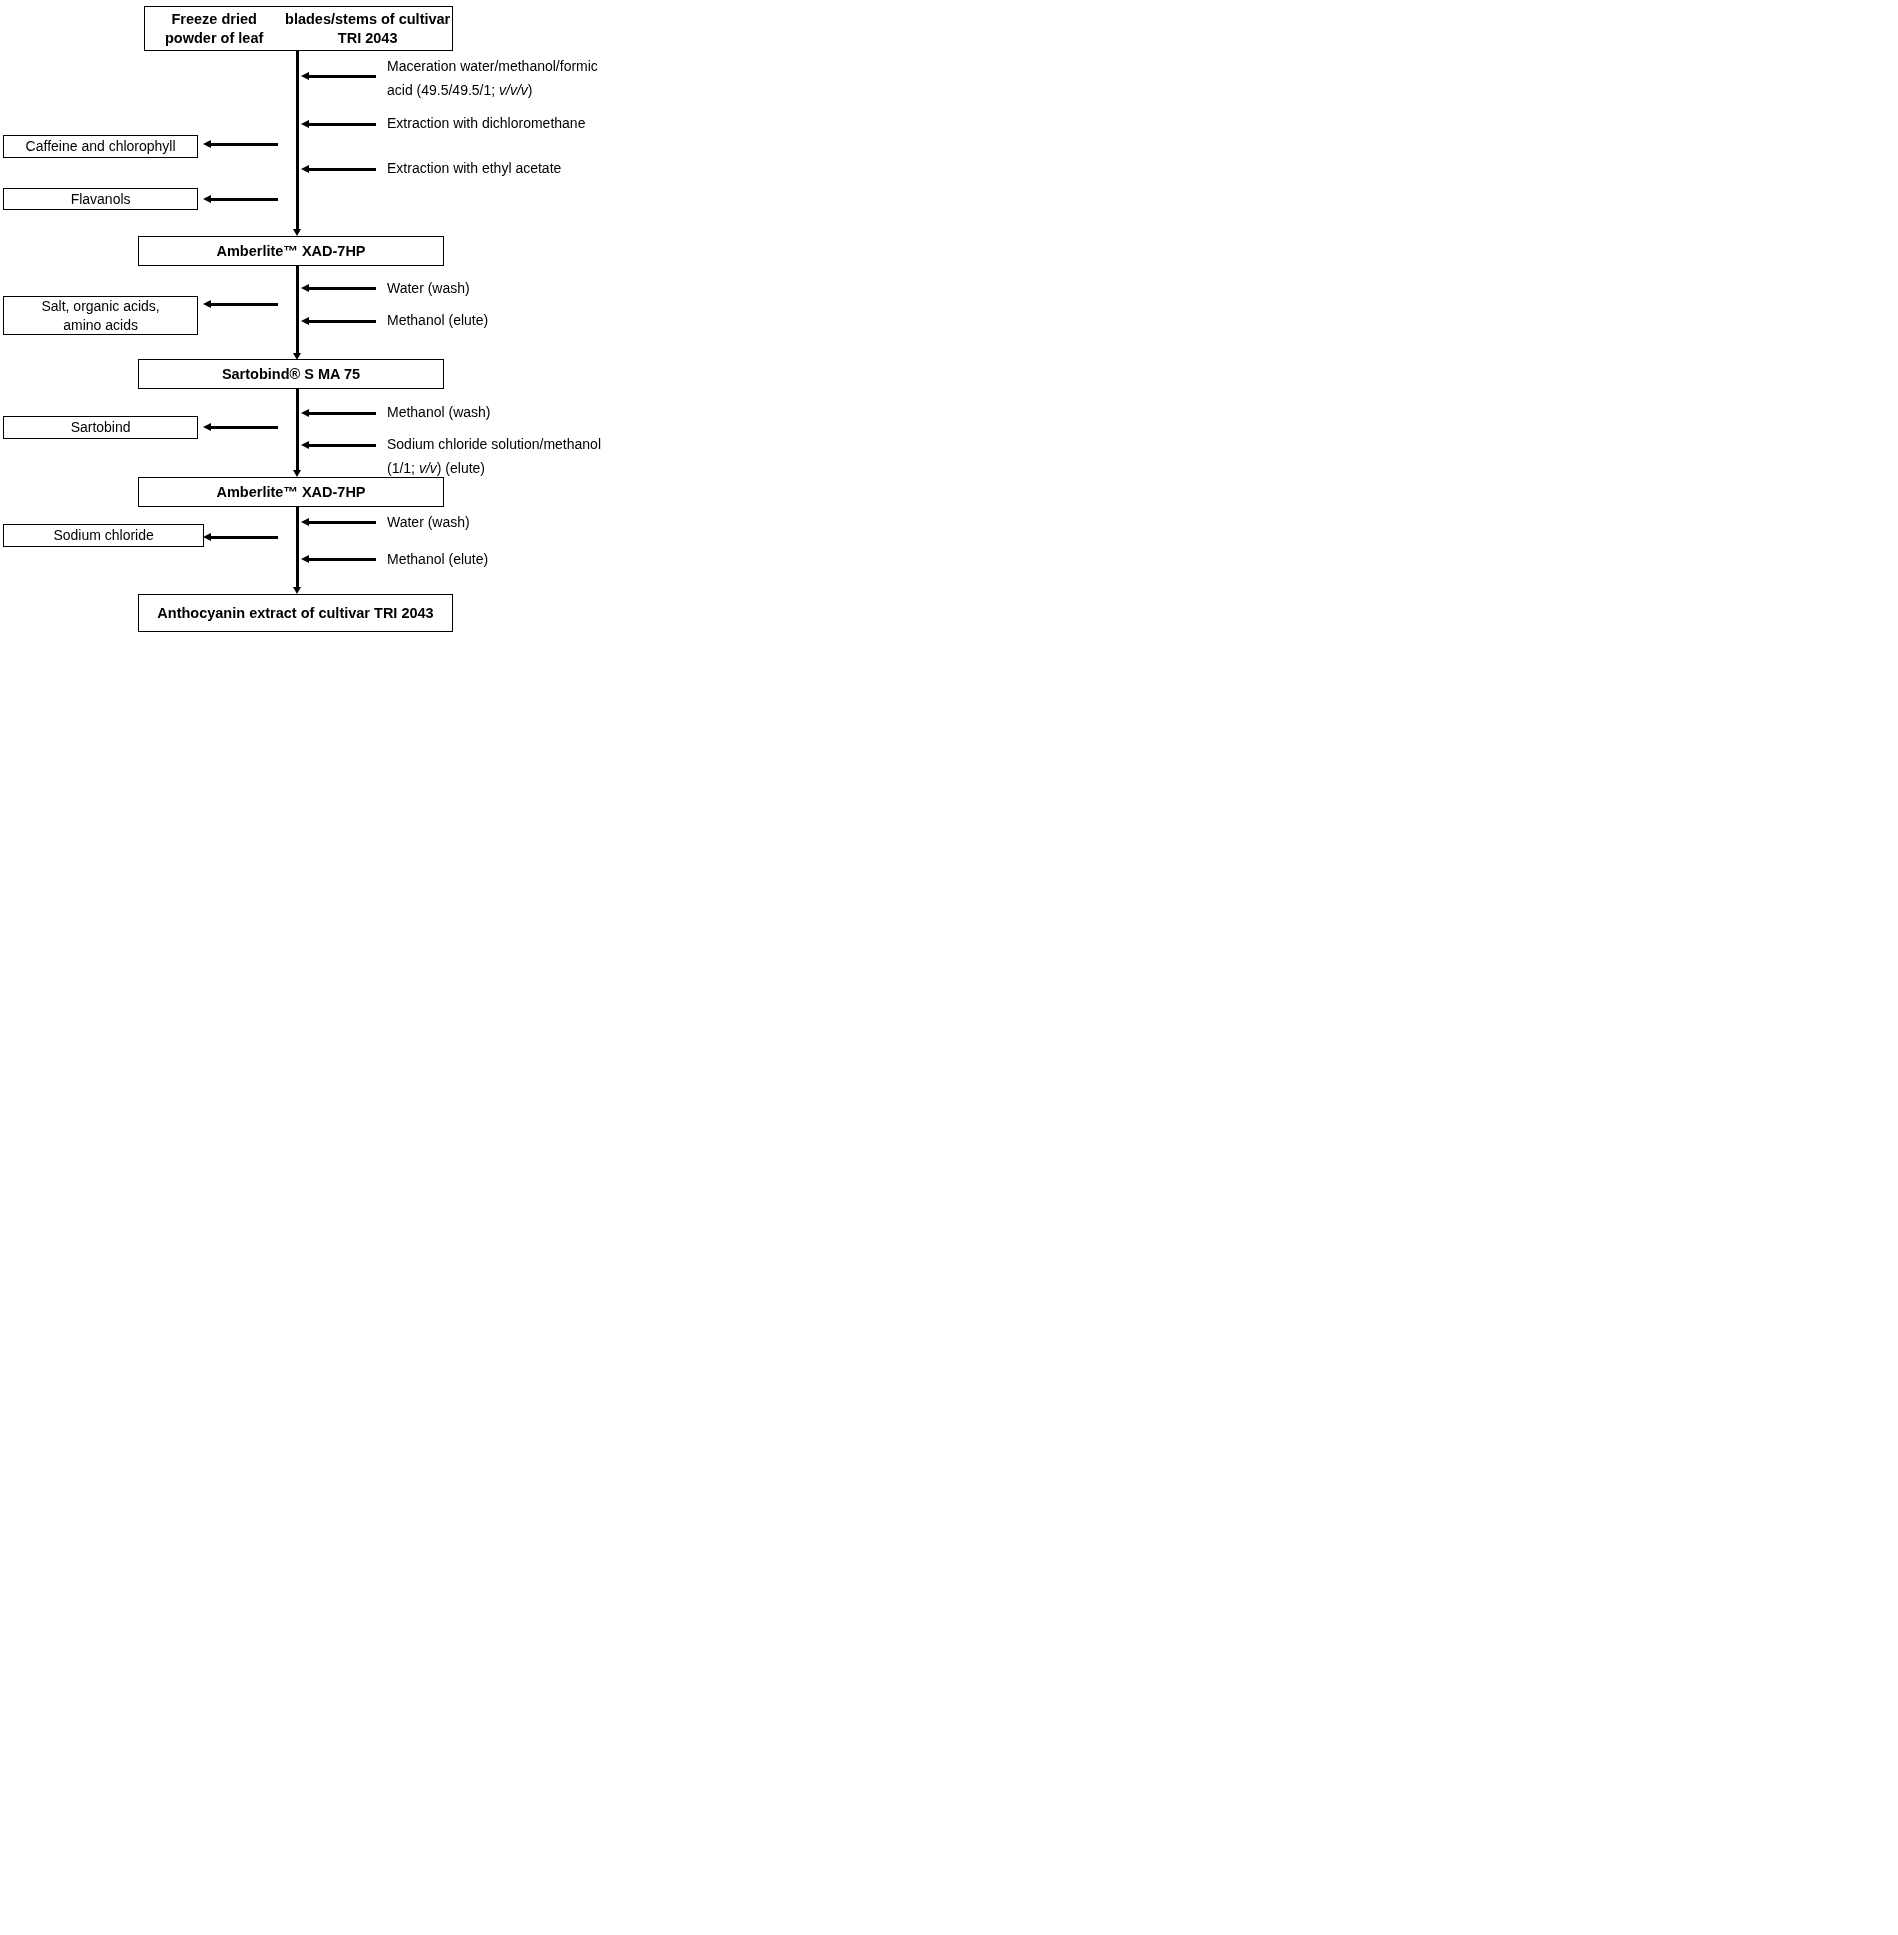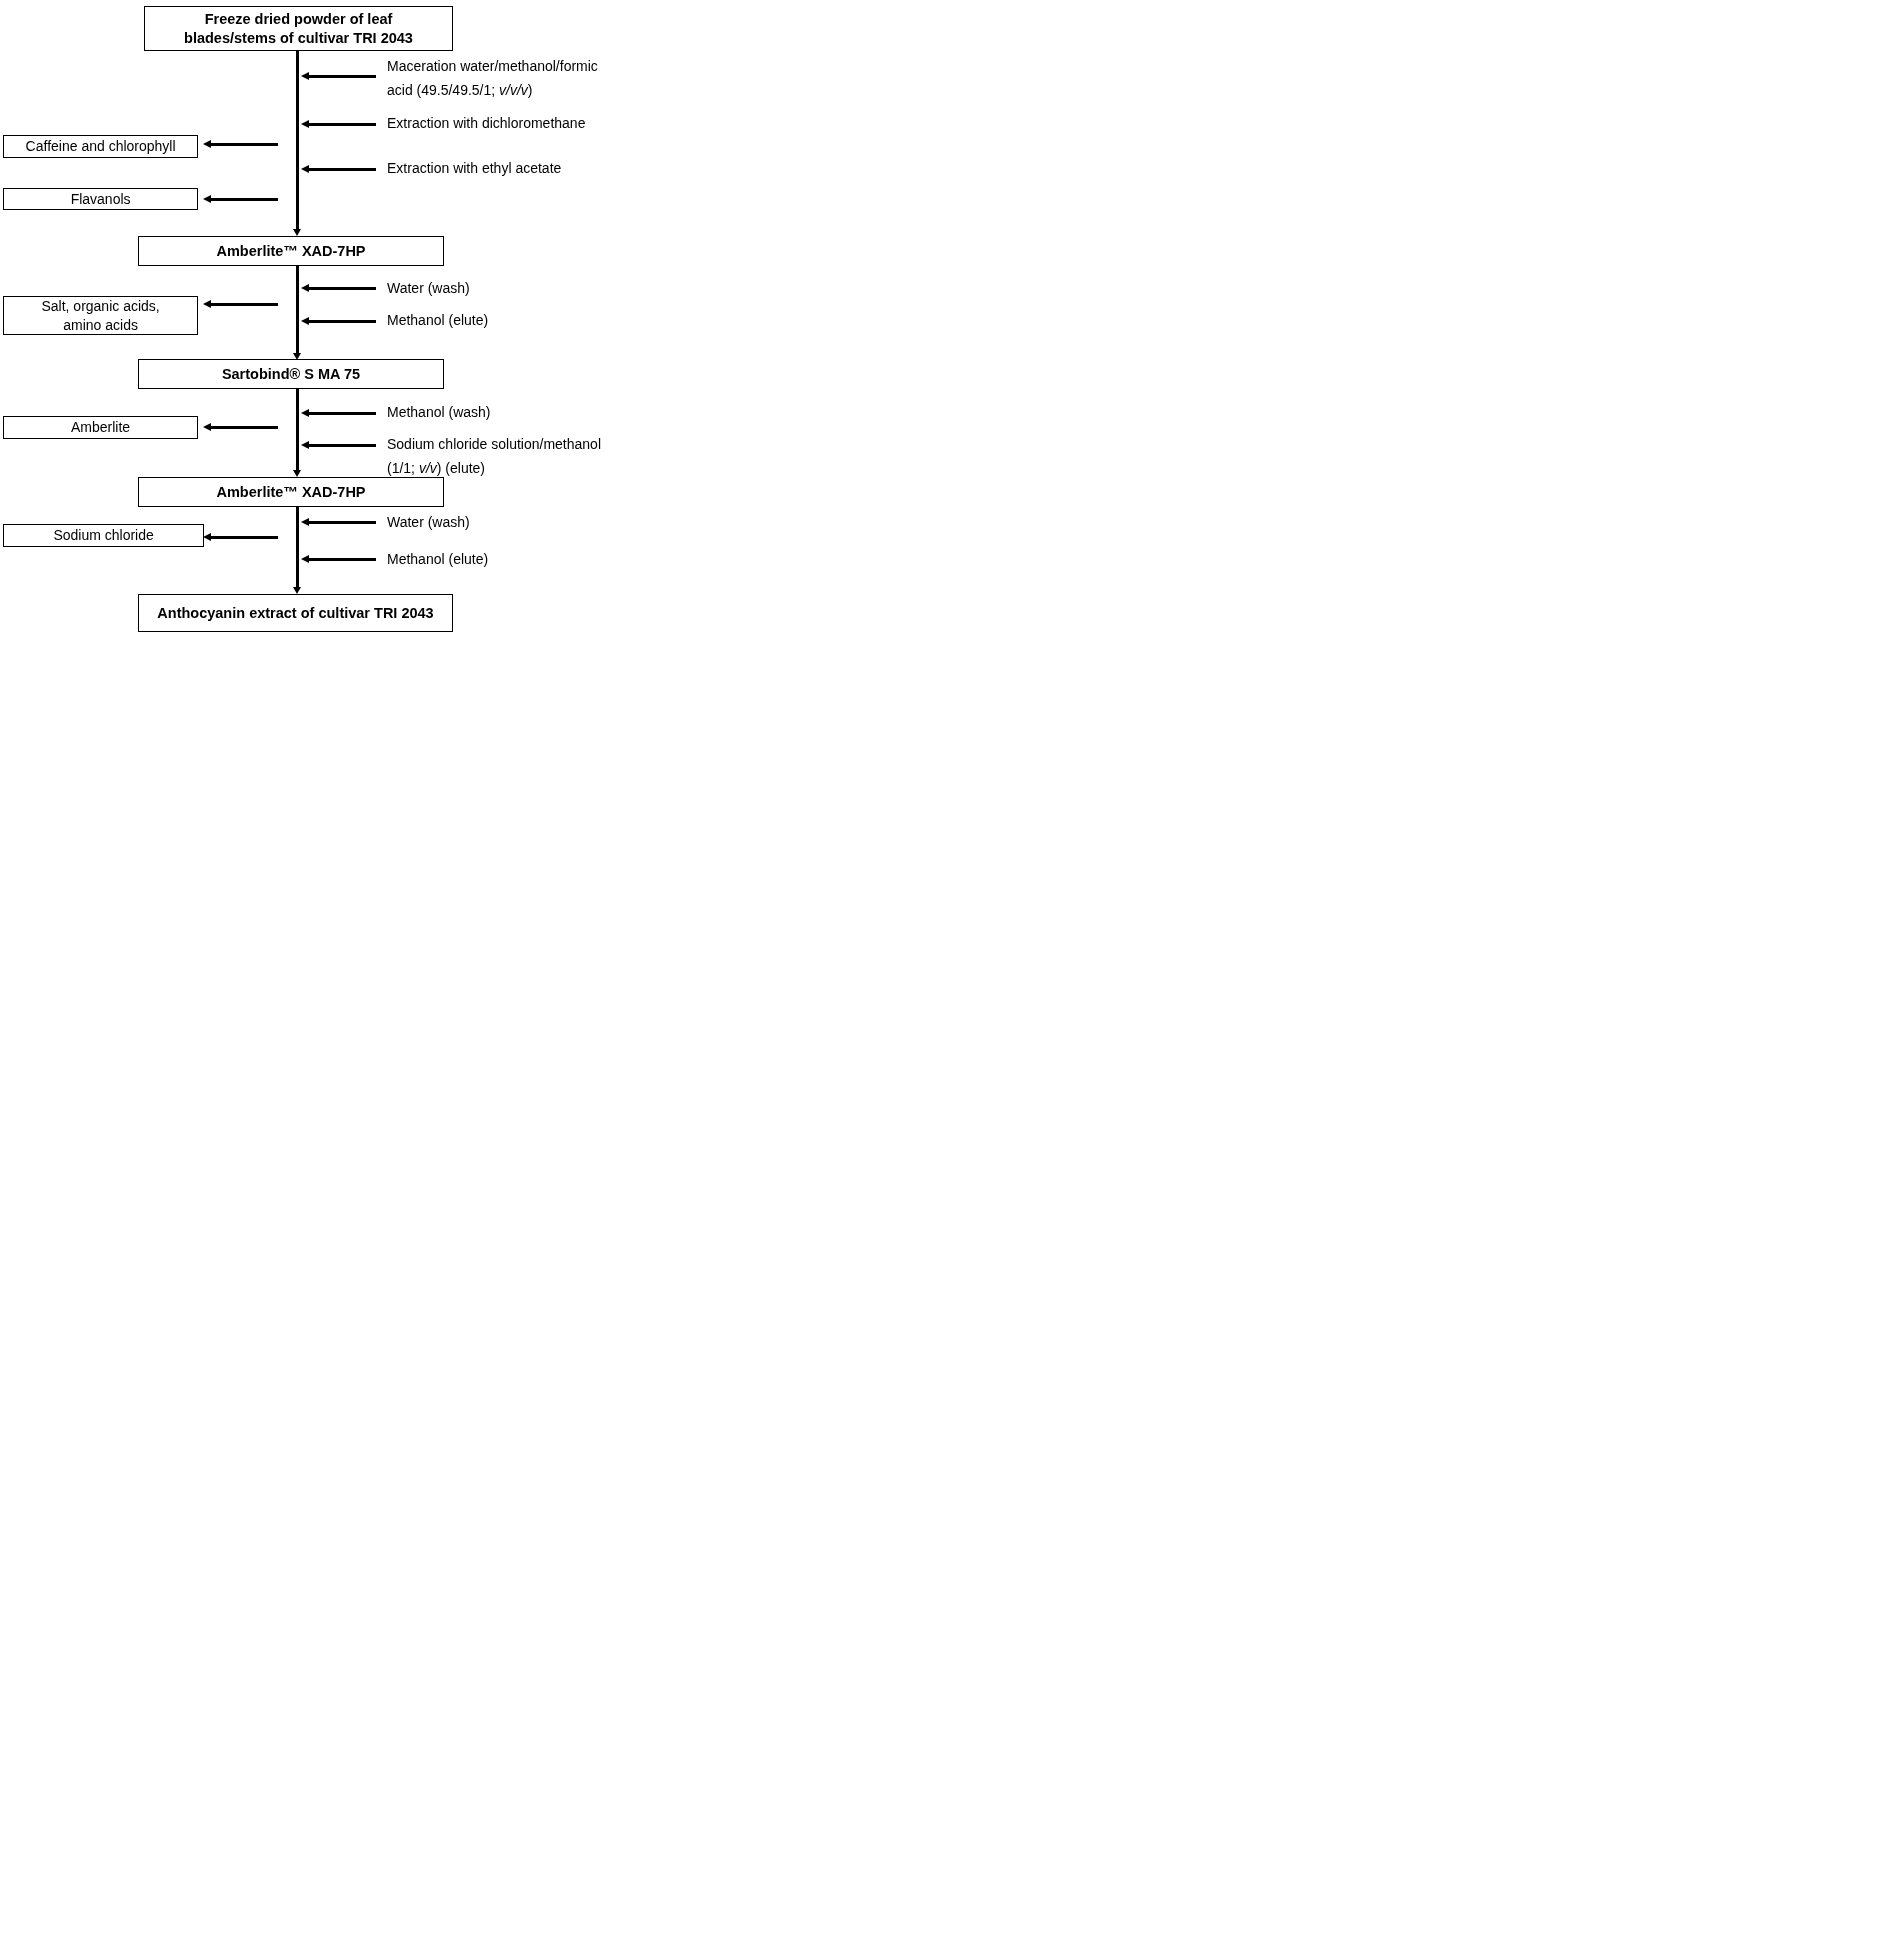--- a/index.html
+++ b/index.html
@@ -19,21 +19,21 @@
     overflow: hidden;
   }
 
   
   .pbox {
     position: absolute;
     box-sizing: border-box;
     border: 1.9px solid #000000;
     background: #ffffff;
     display: flex;
-    flex-direction: column;
+    flex-direction: row;
     align-items: center;
     justify-content: center;
     text-align: center;
     font-weight: bold;
     font-size: 14.5px;
     line-height: 19px;
     z-index: 2;
   }
 
   
@@ -168,21 +168,21 @@
   <div class="sbox" style="left:3.1px; top:188px; width:195px; height:22px;">
     <div>Flavanols</div>
   </div>
 
   <div class="sbox" style="left:3.1px; top:296px; width:195px; height:39px;">
     <div>Salt, organic acids,</div>
     <div>amino acids</div>
   </div>
 
   <div class="sbox" style="left:3.1px; top:416px; width:195px; height:23px;">
-    <div>Amberlite</div>
+    <div>Sartobind</div>
   </div>
 
   <div class="sbox" style="left:3.1px; top:524px; width:201px; height:23px;">
     <div>Sodium chloride</div>
   </div>
 
   <div class="harrow" style="left:203px; top:140px;">
     <div class="hhead"></div>
     <div class="hshaft"></div>
   </div>

